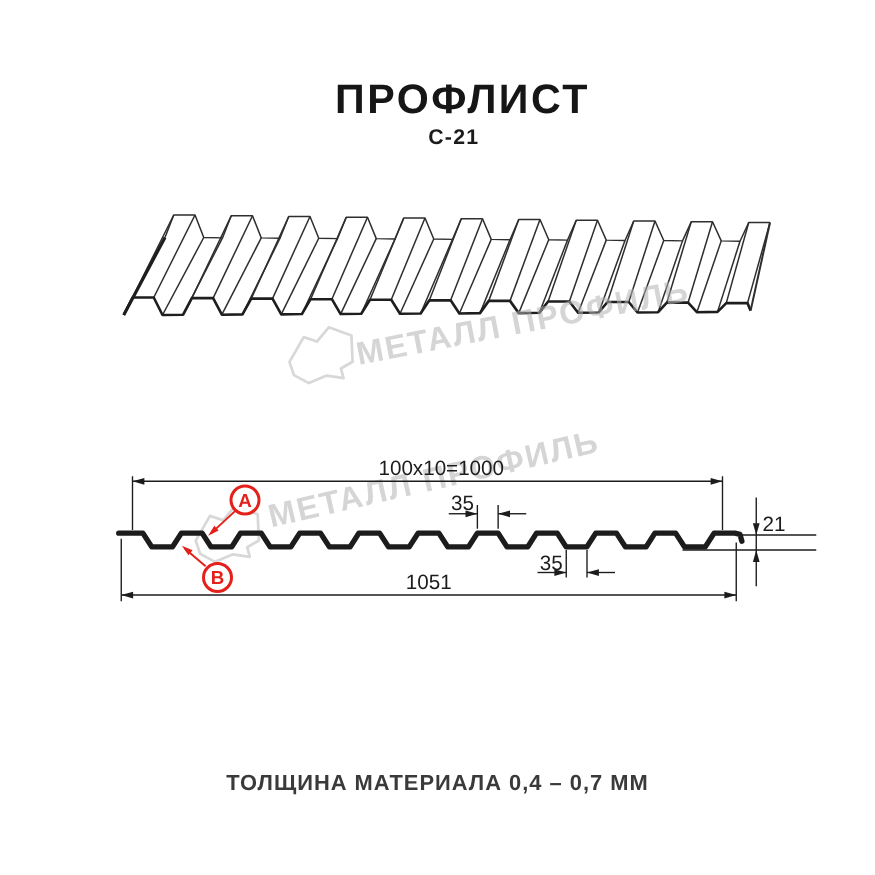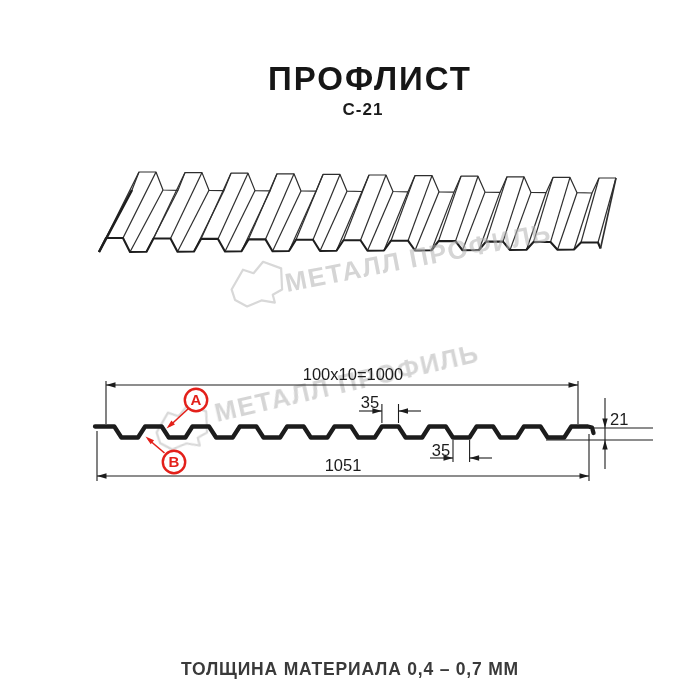--- a/index.html
+++ b/index.html
@@ -10,21 +10,21 @@
   .page-title{
     position:absolute;left:0;top:60px;width:700px;text-align:center;
     font-size:33px;font-weight:bold;letter-spacing:2px;color:#161616;margin-left:20px;
   }
   .page-subtitle{
     position:absolute;left:13px;top:100px;width:700px;text-align:center;
     font-size:17px;font-weight:bold;letter-spacing:1px;color:#1b1b1b;
   }
   .footer-note{
     position:absolute;left:0;top:616px;width:700px;text-align:center;
-    font-size:17.5px;font-weight:bold;letter-spacing:0.8px;color:#3a3a3a;margin-top:43px;
+    font-size:17.5px;font-weight:bold;letter-spacing:0.8px;color:#3a3a3a;
   }
   #main-svg{position:absolute;left:0;top:0;}
   .dim-text{font-family:"Liberation Sans",sans-serif;font-size:16.5px;fill:#1c1c1c;}
   .red-letter{font-family:"Liberation Sans",sans-serif;font-size:15px;font-weight:bold;}
   .wm-text{font-family:"Liberation Sans",sans-serif;font-size:26px;font-weight:bold;letter-spacing:1.5px;}
 </style>
 </head>
 <body>
 
 <div class="page-title">ПРОФЛИСТ</div>

